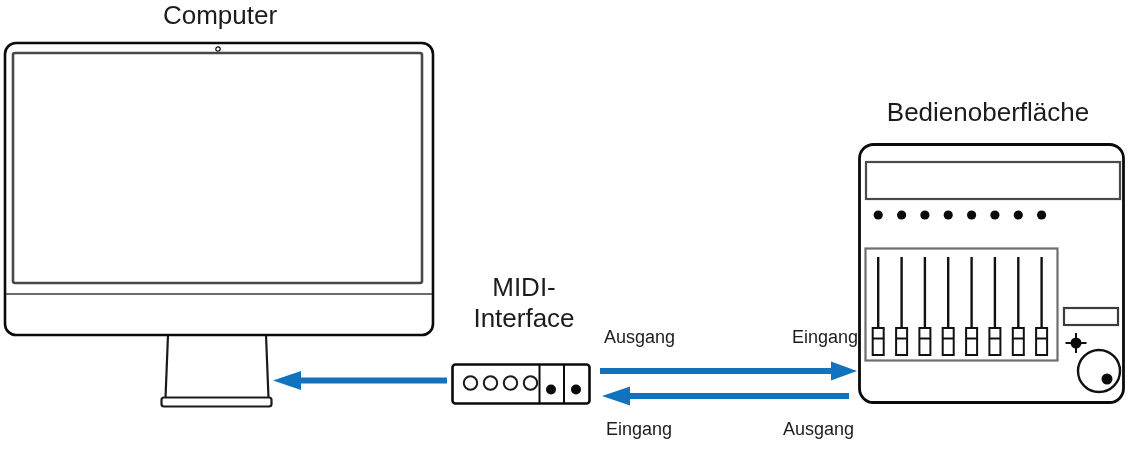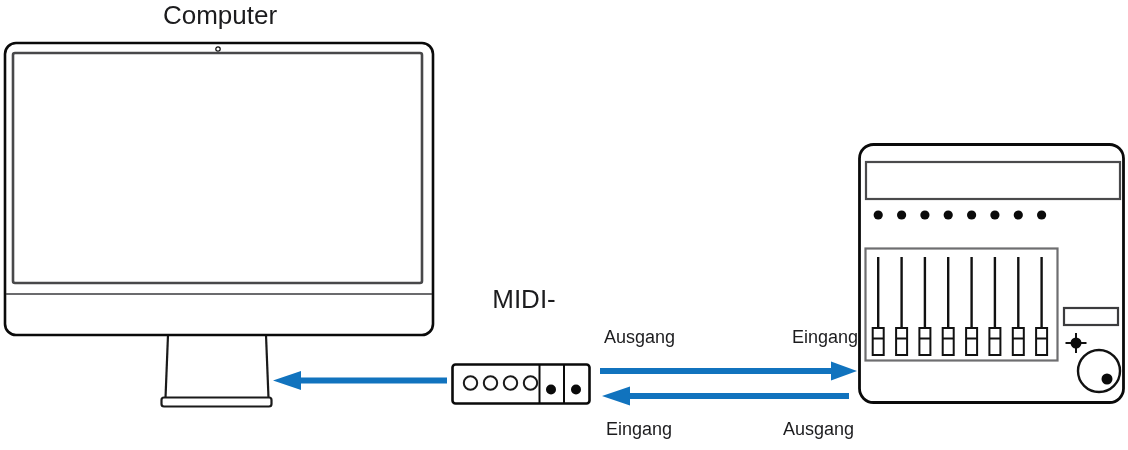--- a/index.html
+++ b/index.html
@@ -20,21 +20,21 @@
   }
   .label {
     position: absolute;
     font-size: 26px;
     line-height: 31px;
     color: var(--text-color);
     text-align: center;
     white-space: nowrap;
   }
   .computer-label  { left: 140px; top: 0px;   width: 160px; }
-  .midi-label      { left: 448px; top: 284px; width: 152px; }
+  .midi-label      { left: 448px; top: 272px; width: 152px; }
   .surface-label   { left: 858px; top: 97px;  width: 260px; }
   .io-row {
     position: absolute;
     display: flex;
     justify-content: space-between;
     font-size: 18px;
     line-height: 30px;
     color: var(--text-color);
     white-space: nowrap;
   }
@@ -51,22 +51,24 @@
 </style>
 </head>
 <body>
 
 <div class="canvas">
 
   <div class="label computer-label">Computer</div>
 
   <div class="label midi-label">
     <div>MIDI-</div>
+    <div>Interface</div>
   </div>
 
+  <div class="label surface-label">Bedienoberfläche</div>
 
   <div class="io-row io-top">
     <span>Ausgang</span>
     <span>Eingang</span>
   </div>
 
   <div class="io-row io-bottom">
     <span>Eingang</span>
     <span>Ausgang</span>
   </div>

